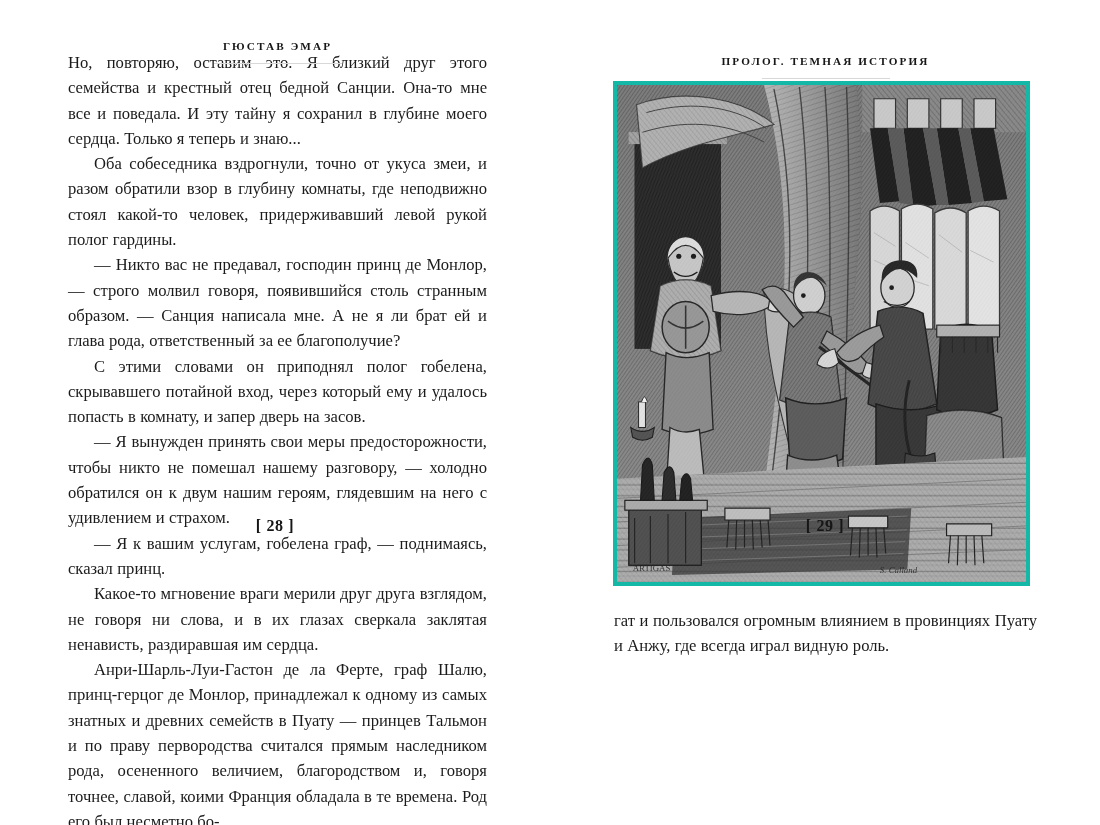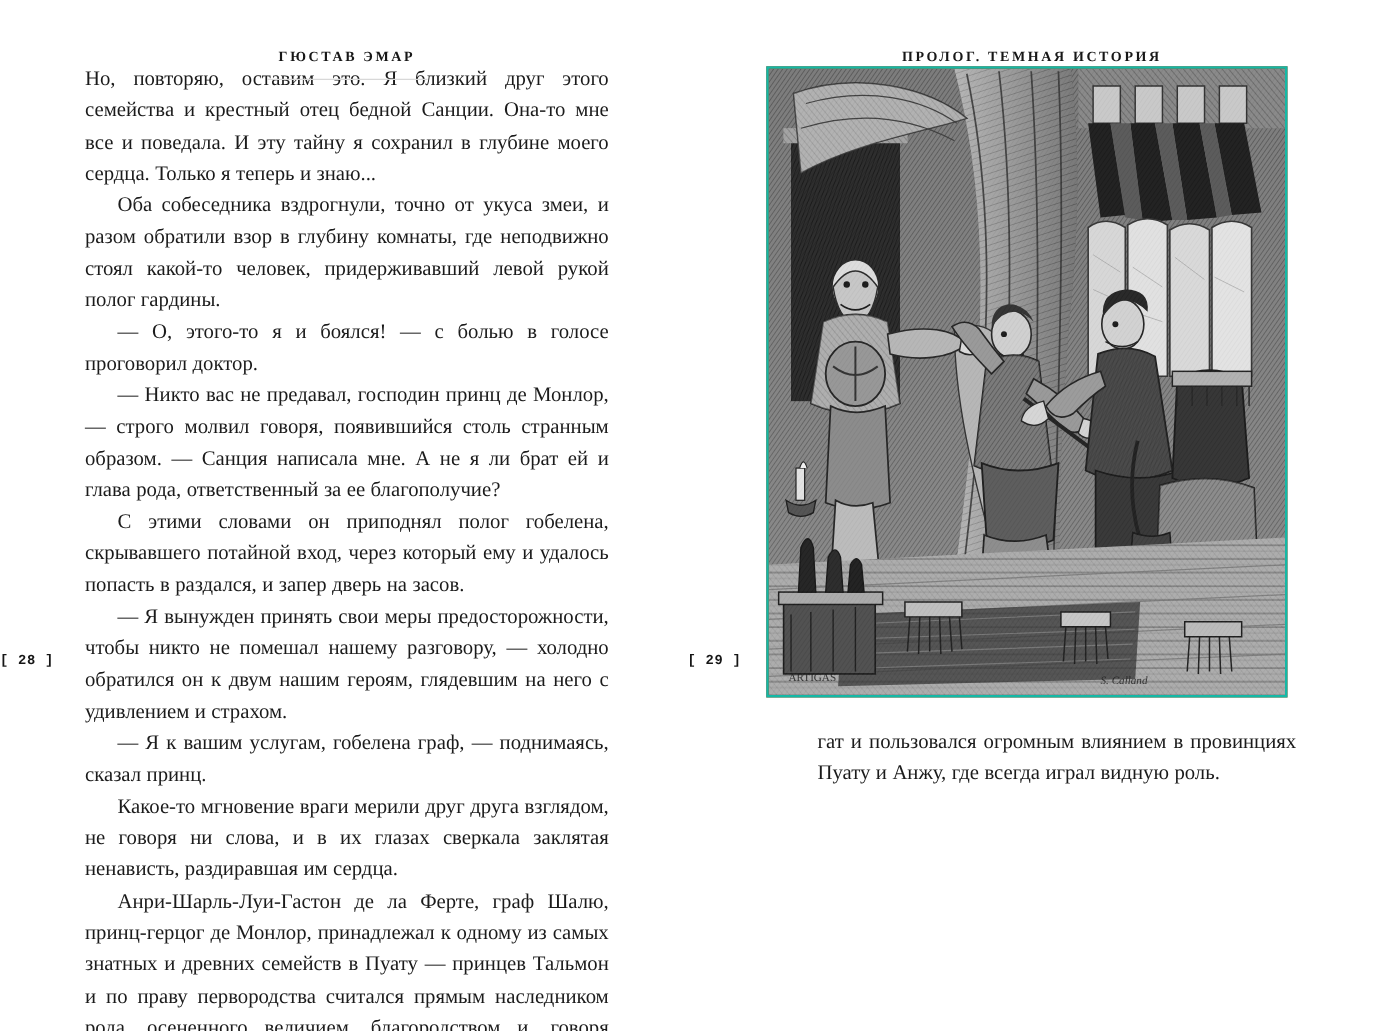--- a/index.html
+++ b/index.html
@@ -22,21 +22,21 @@
     background: #ffffff;
     display: flex;
   }
   .page {
     position: relative;
     width: 550px;
     height: 591px;
     box-sizing: border-box;
   }
   .page-left  { padding: 0 63px 0 68px; }
-  .page-right { padding: 0 63px 0 64px; }
+  .page-right { padding: 15px 63px 0 64px; }
 
   
   .running-head {
     text-align: center;
     padding-top: 41px;
     height: 34px;
     box-sizing: border-box;
   }
   .running-head .rh-text {
     font-family: "Liberation Serif", "DejaVu Serif", serif;
@@ -93,48 +93,47 @@
     word-spacing: 0.2px;
   }
   .body-text p.no-indent { text-indent: 0; }
 
   
   .folio {
     position: absolute;
     left: 0;
     right: 0;
     bottom: 56px;
-    font-size: 11px;
+    text-align: center;
+    font-size: 16px;
     font-weight: 700;
     letter-spacing: 0.6px;
     color: #161616;
-    font-family: Liberation Mono, monospace;
   }
 
   
   .plate {
     position: relative;
     width: 417px;
     height: 505px;
-    margin: 12px 0 0 -1px;
-    background: #c2410c;
-    border: 2px solid #14b8a6;
+    margin: 25px 0 0 -1px;
+    background: #ec4899;
+    border: 4px solid #14b8a6;
     box-sizing: border-box;
     overflow: hidden;
   }
   .plate-inner {
     position: absolute;
     inset: 0;
     overflow: hidden;
   }
   .plate svg { display: block; width: 100%; height: 100%; }
 
   .right-body {
     margin-top: 22px;
-    margin-left: 40px;
   }
 </style>
 </head>
 <body>
 
 <div class="spread">
 
   <div class="page page-left">
 
     <div class="running-head">
@@ -143,23 +142,22 @@
         <span class="seg"></span>
         <span class="seg-in-l"></span>
         <span class="seg-in-r"></span>
         <span class="seg-mid"></span>
       </div>
     </div>
 
     <div class="body-text">
       <p class="no-indent">Но, повторяю, оставим это. Я близкий друг этого семейства и крестный отец бедной Санции. Она-то мне все и поведала. И эту тайну я сохранил в глубине моего сердца. Только я теперь и знаю...</p>
       <p>Оба собеседника вздрогнули, точно от укуса змеи, и разом обратили взор в глубину комнаты, где неподвижно стоял какой-то человек, придерживавший левой рукой полог гардины.</p>
-      <p>— О, этого-то я и боялся! — с болью в голосе проговорил доктор.</p>
       <p>— Никто вас не предавал, господин принц де Монлор, — строго молвил говоря, появившийся столь странным образом. — Санция написала мне. А не я ли брат ей и глава рода, ответственный за ее благополучие?</p>
-      <p>С этими словами он приподнял полог гобелена, скрывавшего потайной вход, через который ему и удалось попасть в раздался, и запер дверь на засов.</p>
+      <p>С этими словами он приподнял полог гобелена, скрывавшего потайной вход, через который ему и удалось попасть в комнату, и запер дверь на засов.</p>
       <p>— Я вынужден принять свои меры предосторожности, чтобы никто не помешал нашему разговору, — холодно обратился он к двум нашим героям, глядевшим на него с удивлением и страхом.</p>
       <p>— Я к вашим услугам, гобелена граф, — поднимаясь, сказал принц.</p>
       <p>Какое-то мгновение враги мерили друг друга взглядом, не говоря ни слова, и в их глазах сверкала заклятая ненависть, раздиравшая им сердца.</p>
       <p>Анри-Шарль-Луи-Гастон де ла Ферте, граф Шалю, принц-герцог де Монлор, принадлежал к одному из самых знатных и древних семейств в Пуату — принцев Тальмон и по праву первородства считался прямым наследником рода, осененного величием, благородством и, говоря точнее, славой, коими Франция обладала в те времена. Род его был несметно бо-</p>
     </div>
 
     <div class="folio">[ 28 ]</div>
   </div>
 
   <div class="page page-right">

